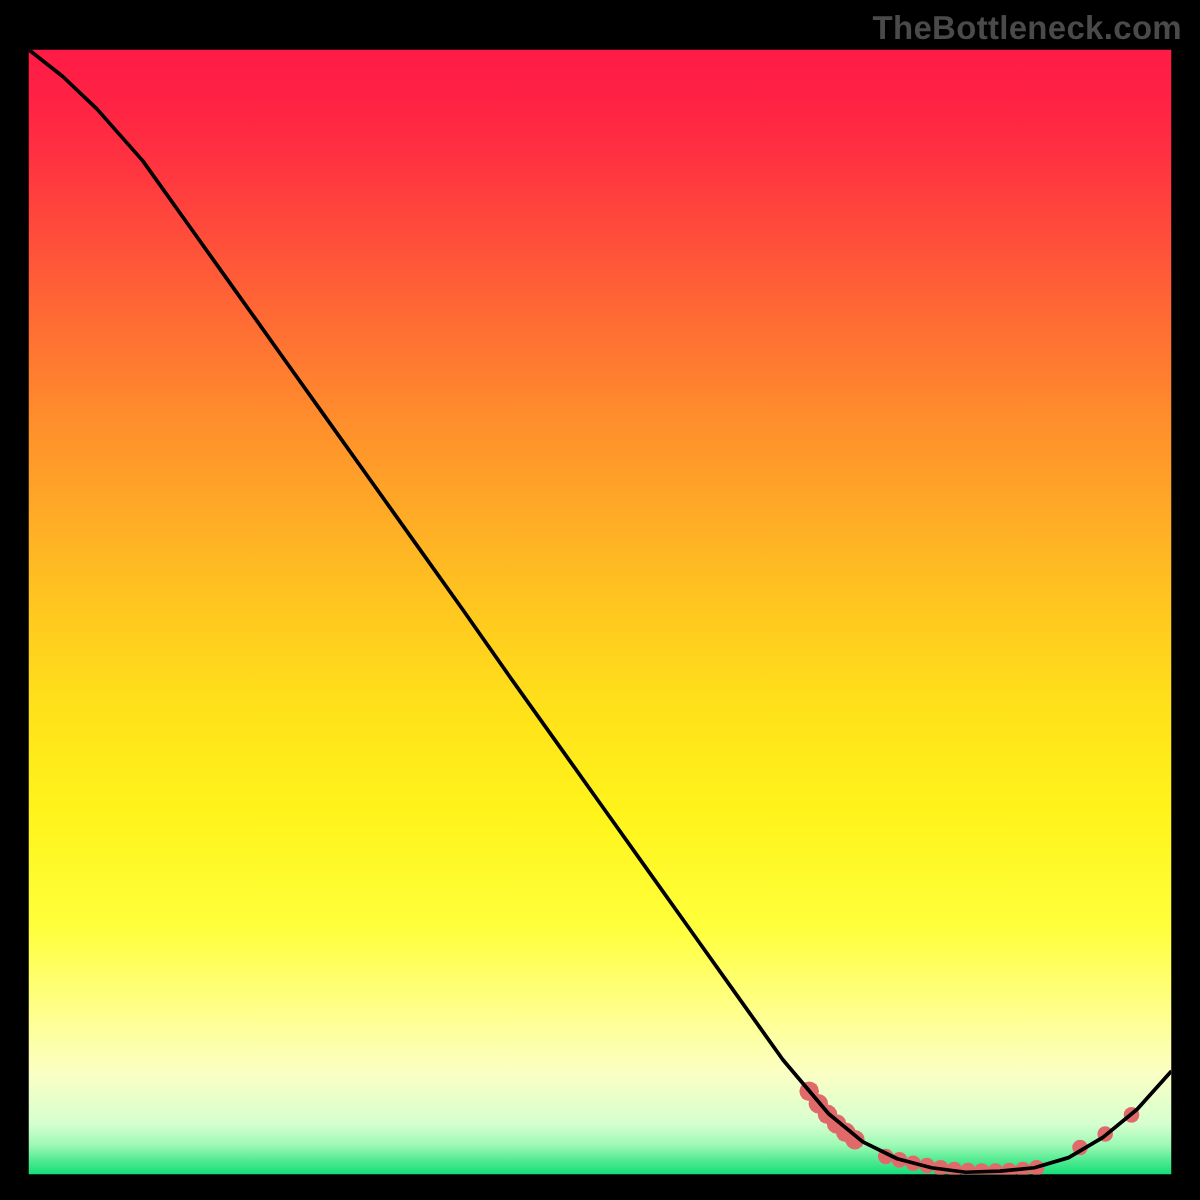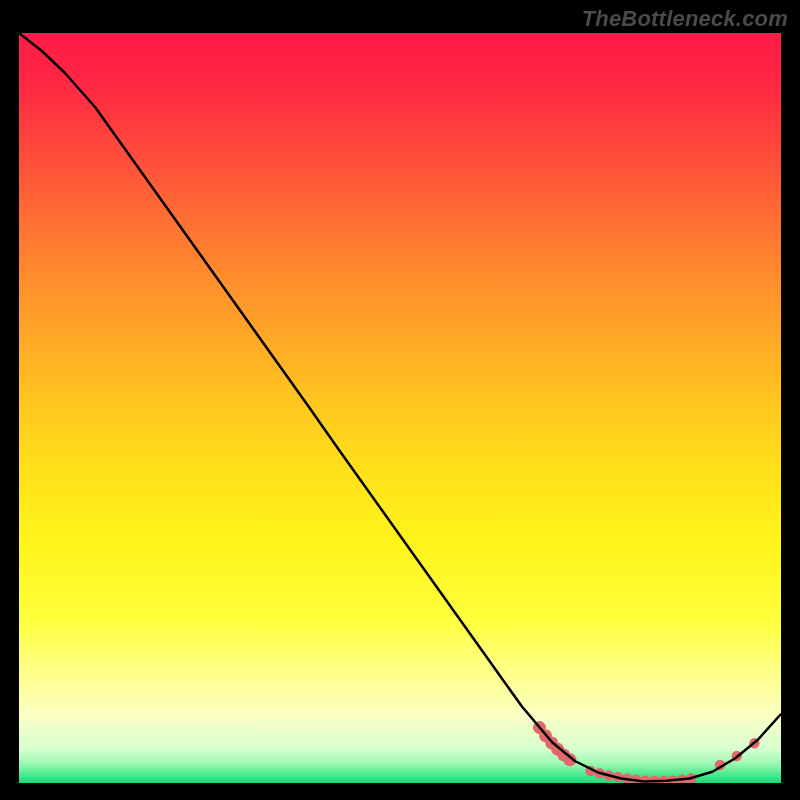--- a/index.html
+++ b/index.html
@@ -8,21 +8,20 @@
     width: 800px;
     height: 800px;
     background: #000;
     overflow: hidden;
   }
   .frame {
     position: relative;
     width: 800px;
     height: 800px;
     background: #000;
-    font-style: italic;
   }
   .watermark {
     position: absolute;
     top: 6px;
     right: 12px;
     font-family: Arial, Helvetica, sans-serif;
     font-size: 22px;
     font-weight: 600;
     color: #4a4a4a;
     letter-spacing: 0.2px;

